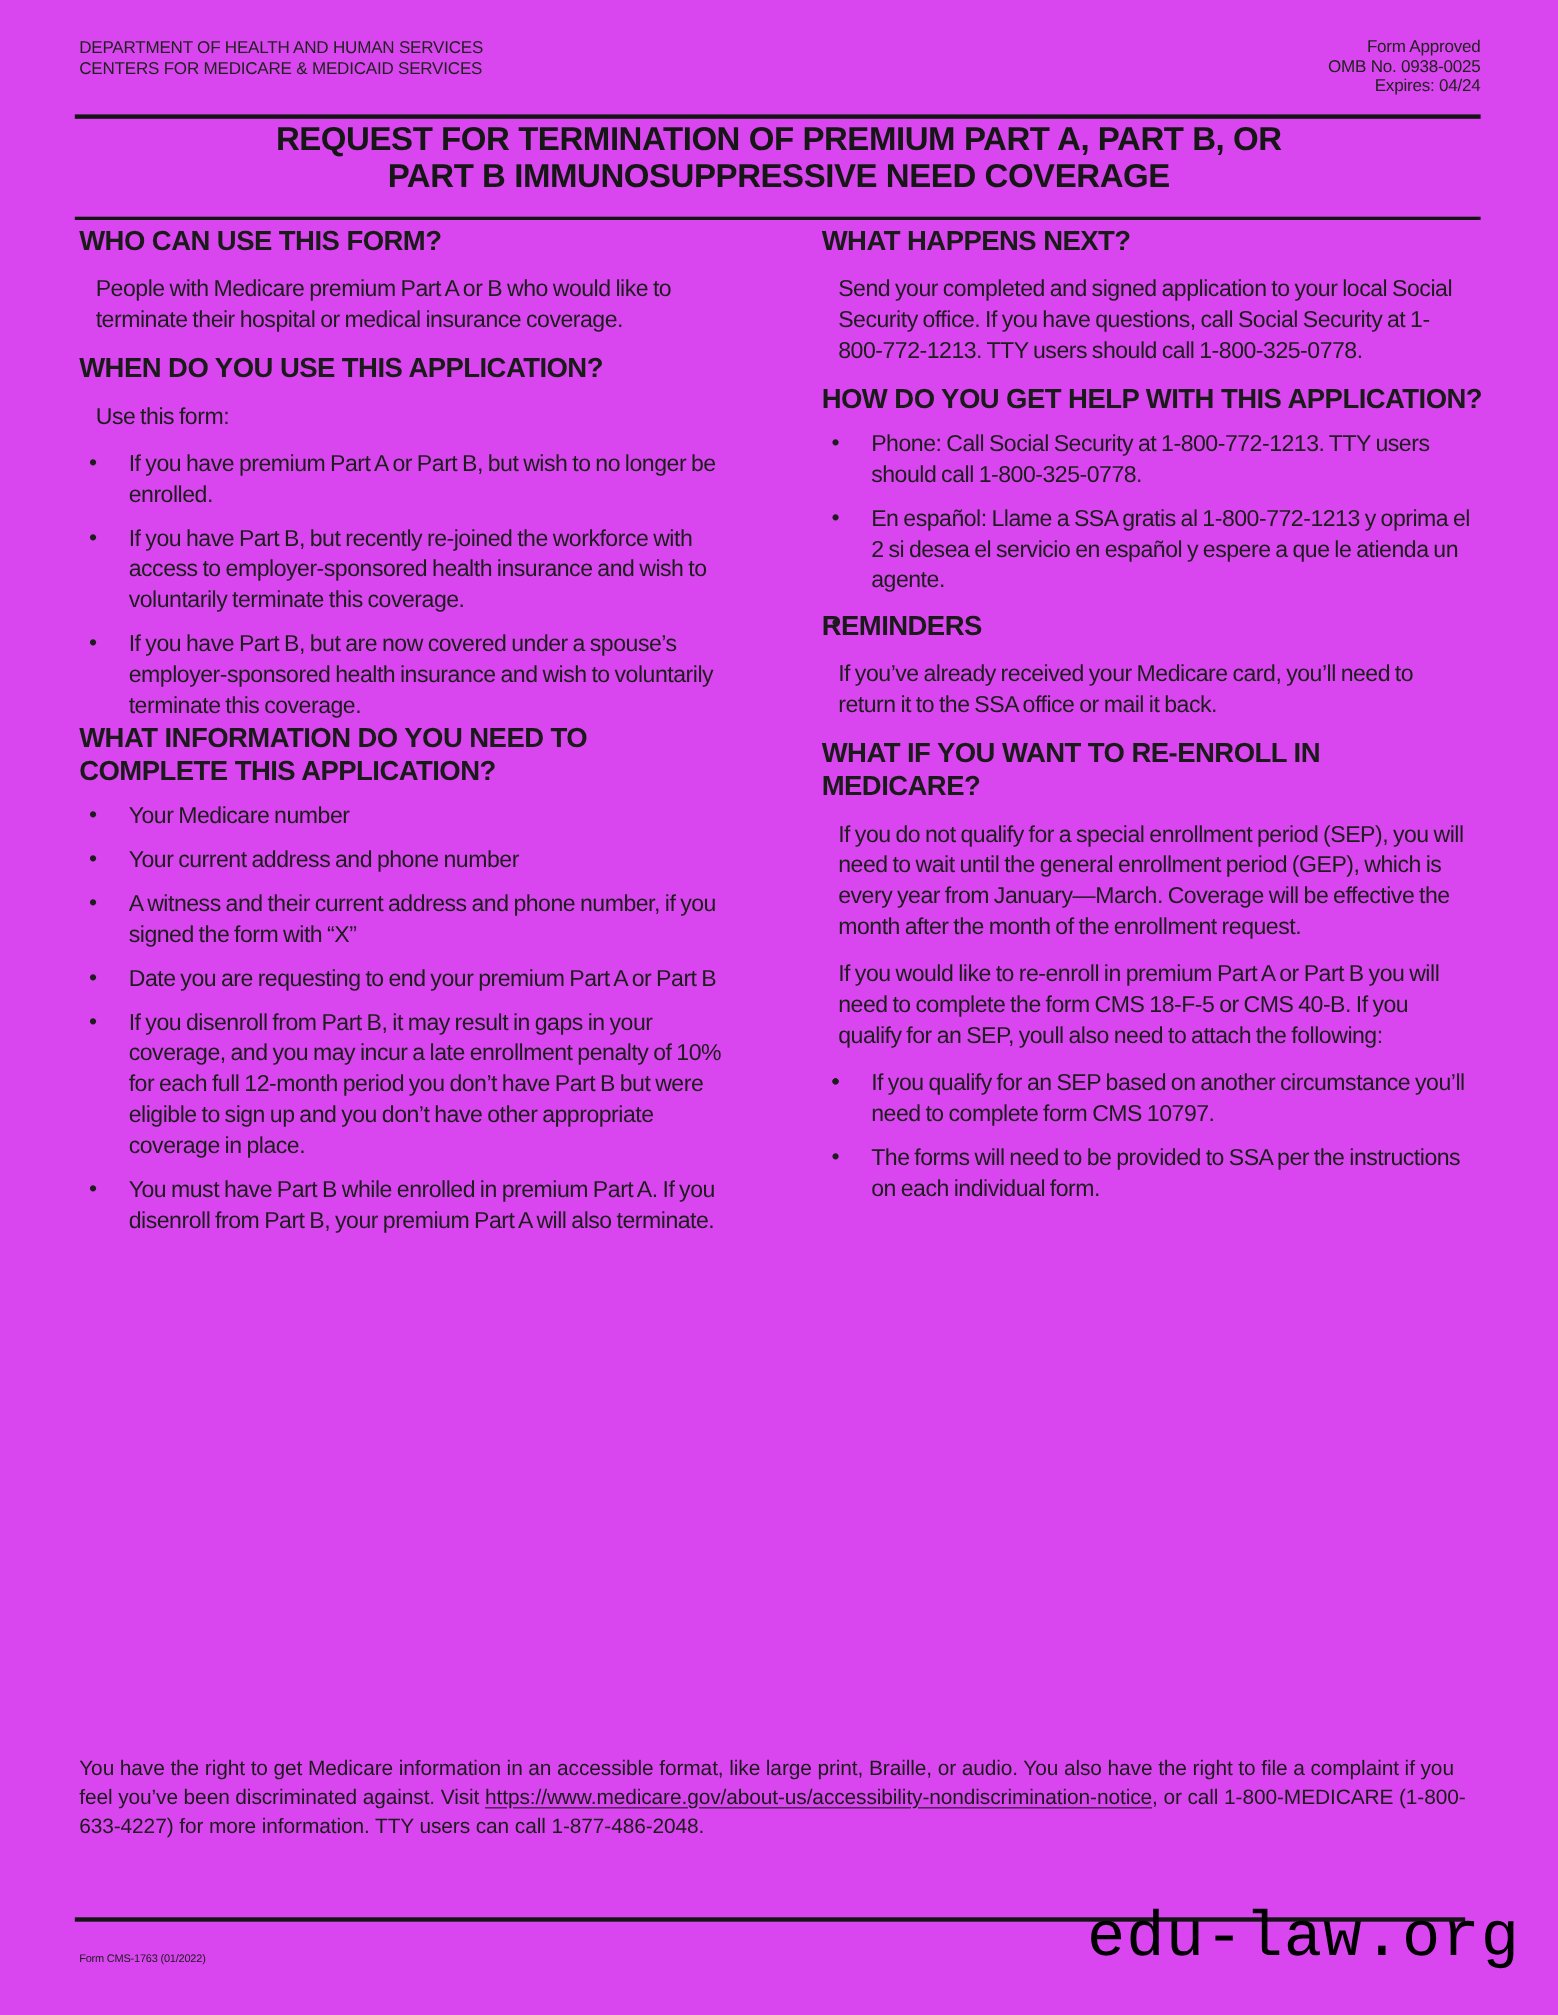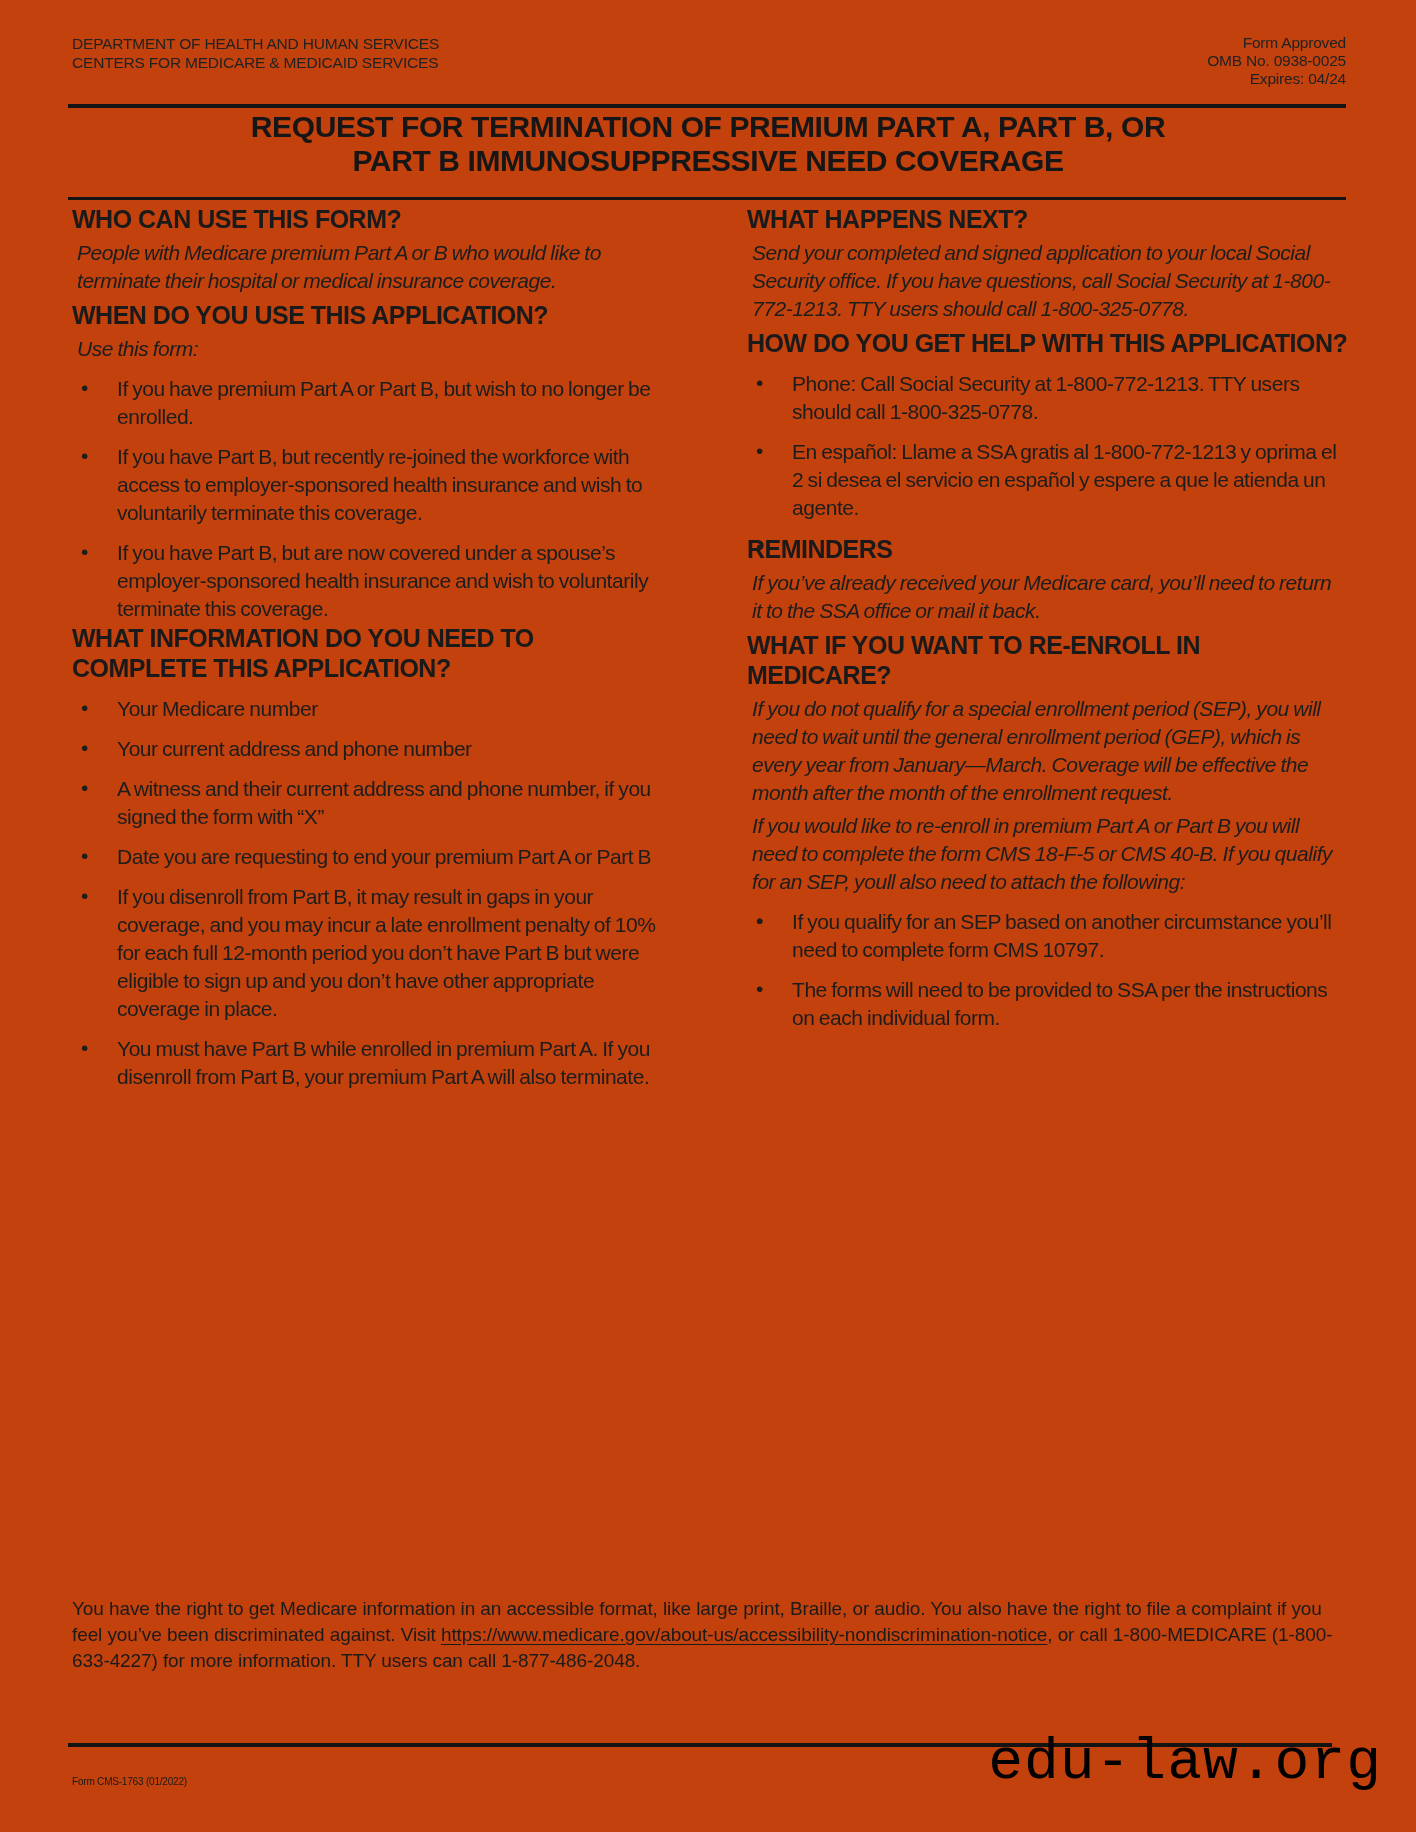--- a/index.html
+++ b/index.html
@@ -1,20 +1,20 @@
 <!DOCTYPE html>
 <html><head>
 <meta charset="utf-8">
 <style>
   html,body { margin:0; padding:0; background:#e8e8e8; }
   .page {
     position:relative;
     width:1416px; height:1832px;
     margin:0 auto;
-    background:#c2410c;
+    background:#d946ef;
     font-family:"Liberation Sans", sans-serif;
     color:#1d1d1d;
     overflow:hidden;
   }
 
   
   .top-header {
     position:absolute; top:34px; left:72px; right:70px;
     display:flex; justify-content:space-between;
   }
@@ -43,22 +43,22 @@
     position:absolute; top:204px; left:72px; width:1276px;
     display:flex; gap:74px;
   }
   .col { width:601px; }
 
   h2.sec {
     margin:0; font-size:25px; font-weight:bold;
     line-height:30px; letter-spacing:-0.5px; color:#1a1a1a;
   }
   p.body {
-    margin:5px; font-size:21px; line-height:28px;
-    letter-spacing:-0.45px; word-spacing:-1px; color:#1d1d1d;font-style:italic;
+    margin:15px; font-size:21px; line-height:28px;
+    letter-spacing:-0.45px; word-spacing:-1px; color:#1d1d1d;
   }
   ul.bullets { list-style:none; margin:0; padding:0; }
   ul.bullets li {
     position:relative; padding-left:45px; margin-top:12px;
     font-size:21px; line-height:28px;
     letter-spacing:-0.45px; word-spacing:-1px; color:#1d1d1d;
   }
   ul.bullets .dot { position:absolute; left:9px; top:-1px; }
 
   .mt-h1 { margin-top:22px; }

